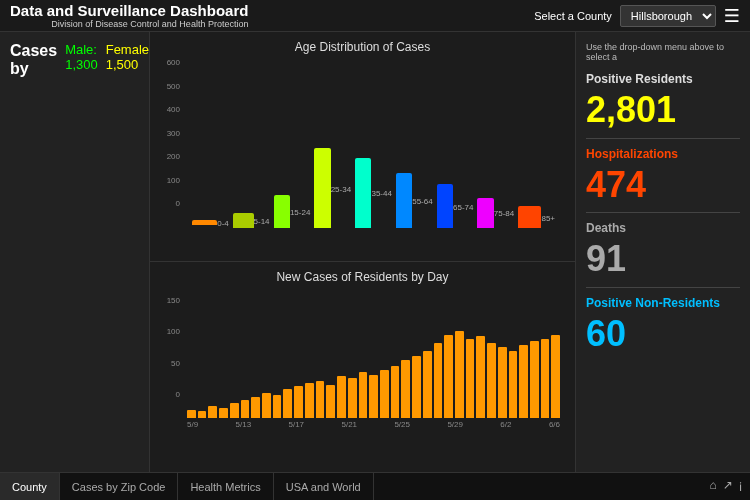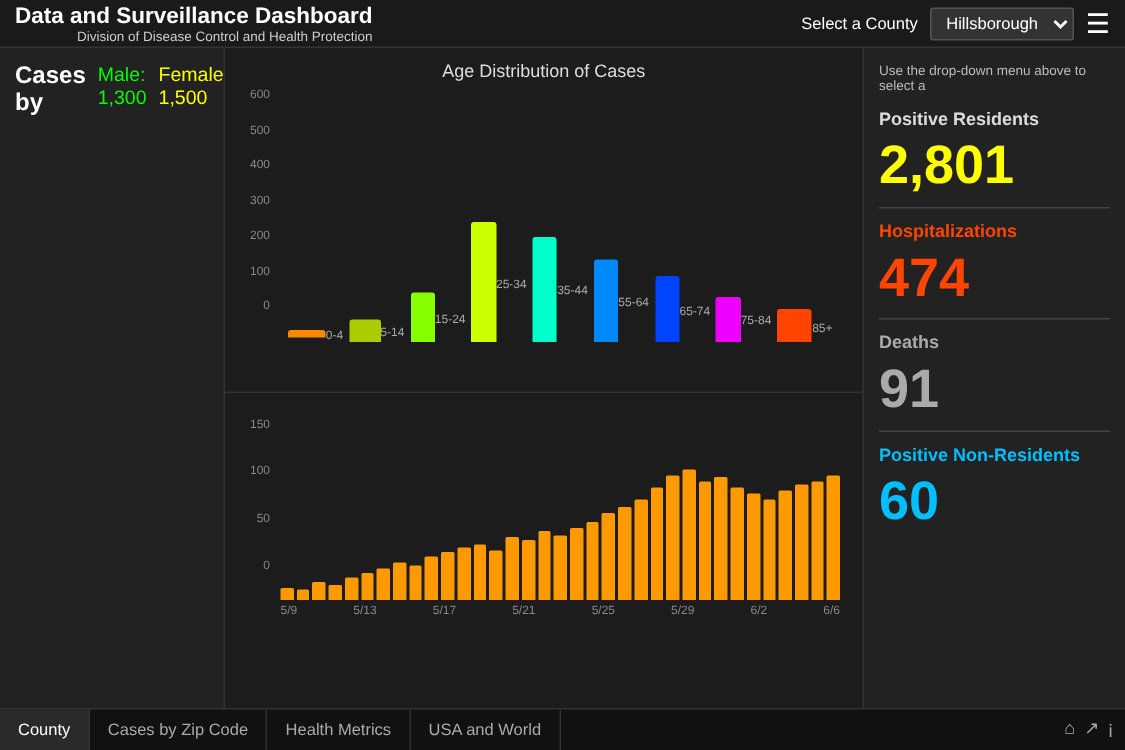--- a/index.html
+++ b/index.html
@@ -331,20 +331,21 @@
             </div>
             <div class="bar-group">
               <div class="bar" style="height: 22px; background: rgb(255, 68, 0);"></div>
               <div class="bar-label">85+</div>
             </div>
           </div>
       </div>
     </div>
 
     <div id="new-cases-chart">
+      <div class="chart-title">New Cases of Residents by Day</div>
       <div style="position:relative; padding-left:22px;">
         <div class="new-y-axis" id="new-y-axis">
             <span>0</span>
             <span>50</span>
             <span>100</span>
             <span>150</span>
           </div>
         <div class="line-chart-area" id="new-cases-bars">
             <div class="daily-bar" style="height: 8.33333px;"></div>
             <div class="daily-bar" style="height: 6.66667px;"></div>

